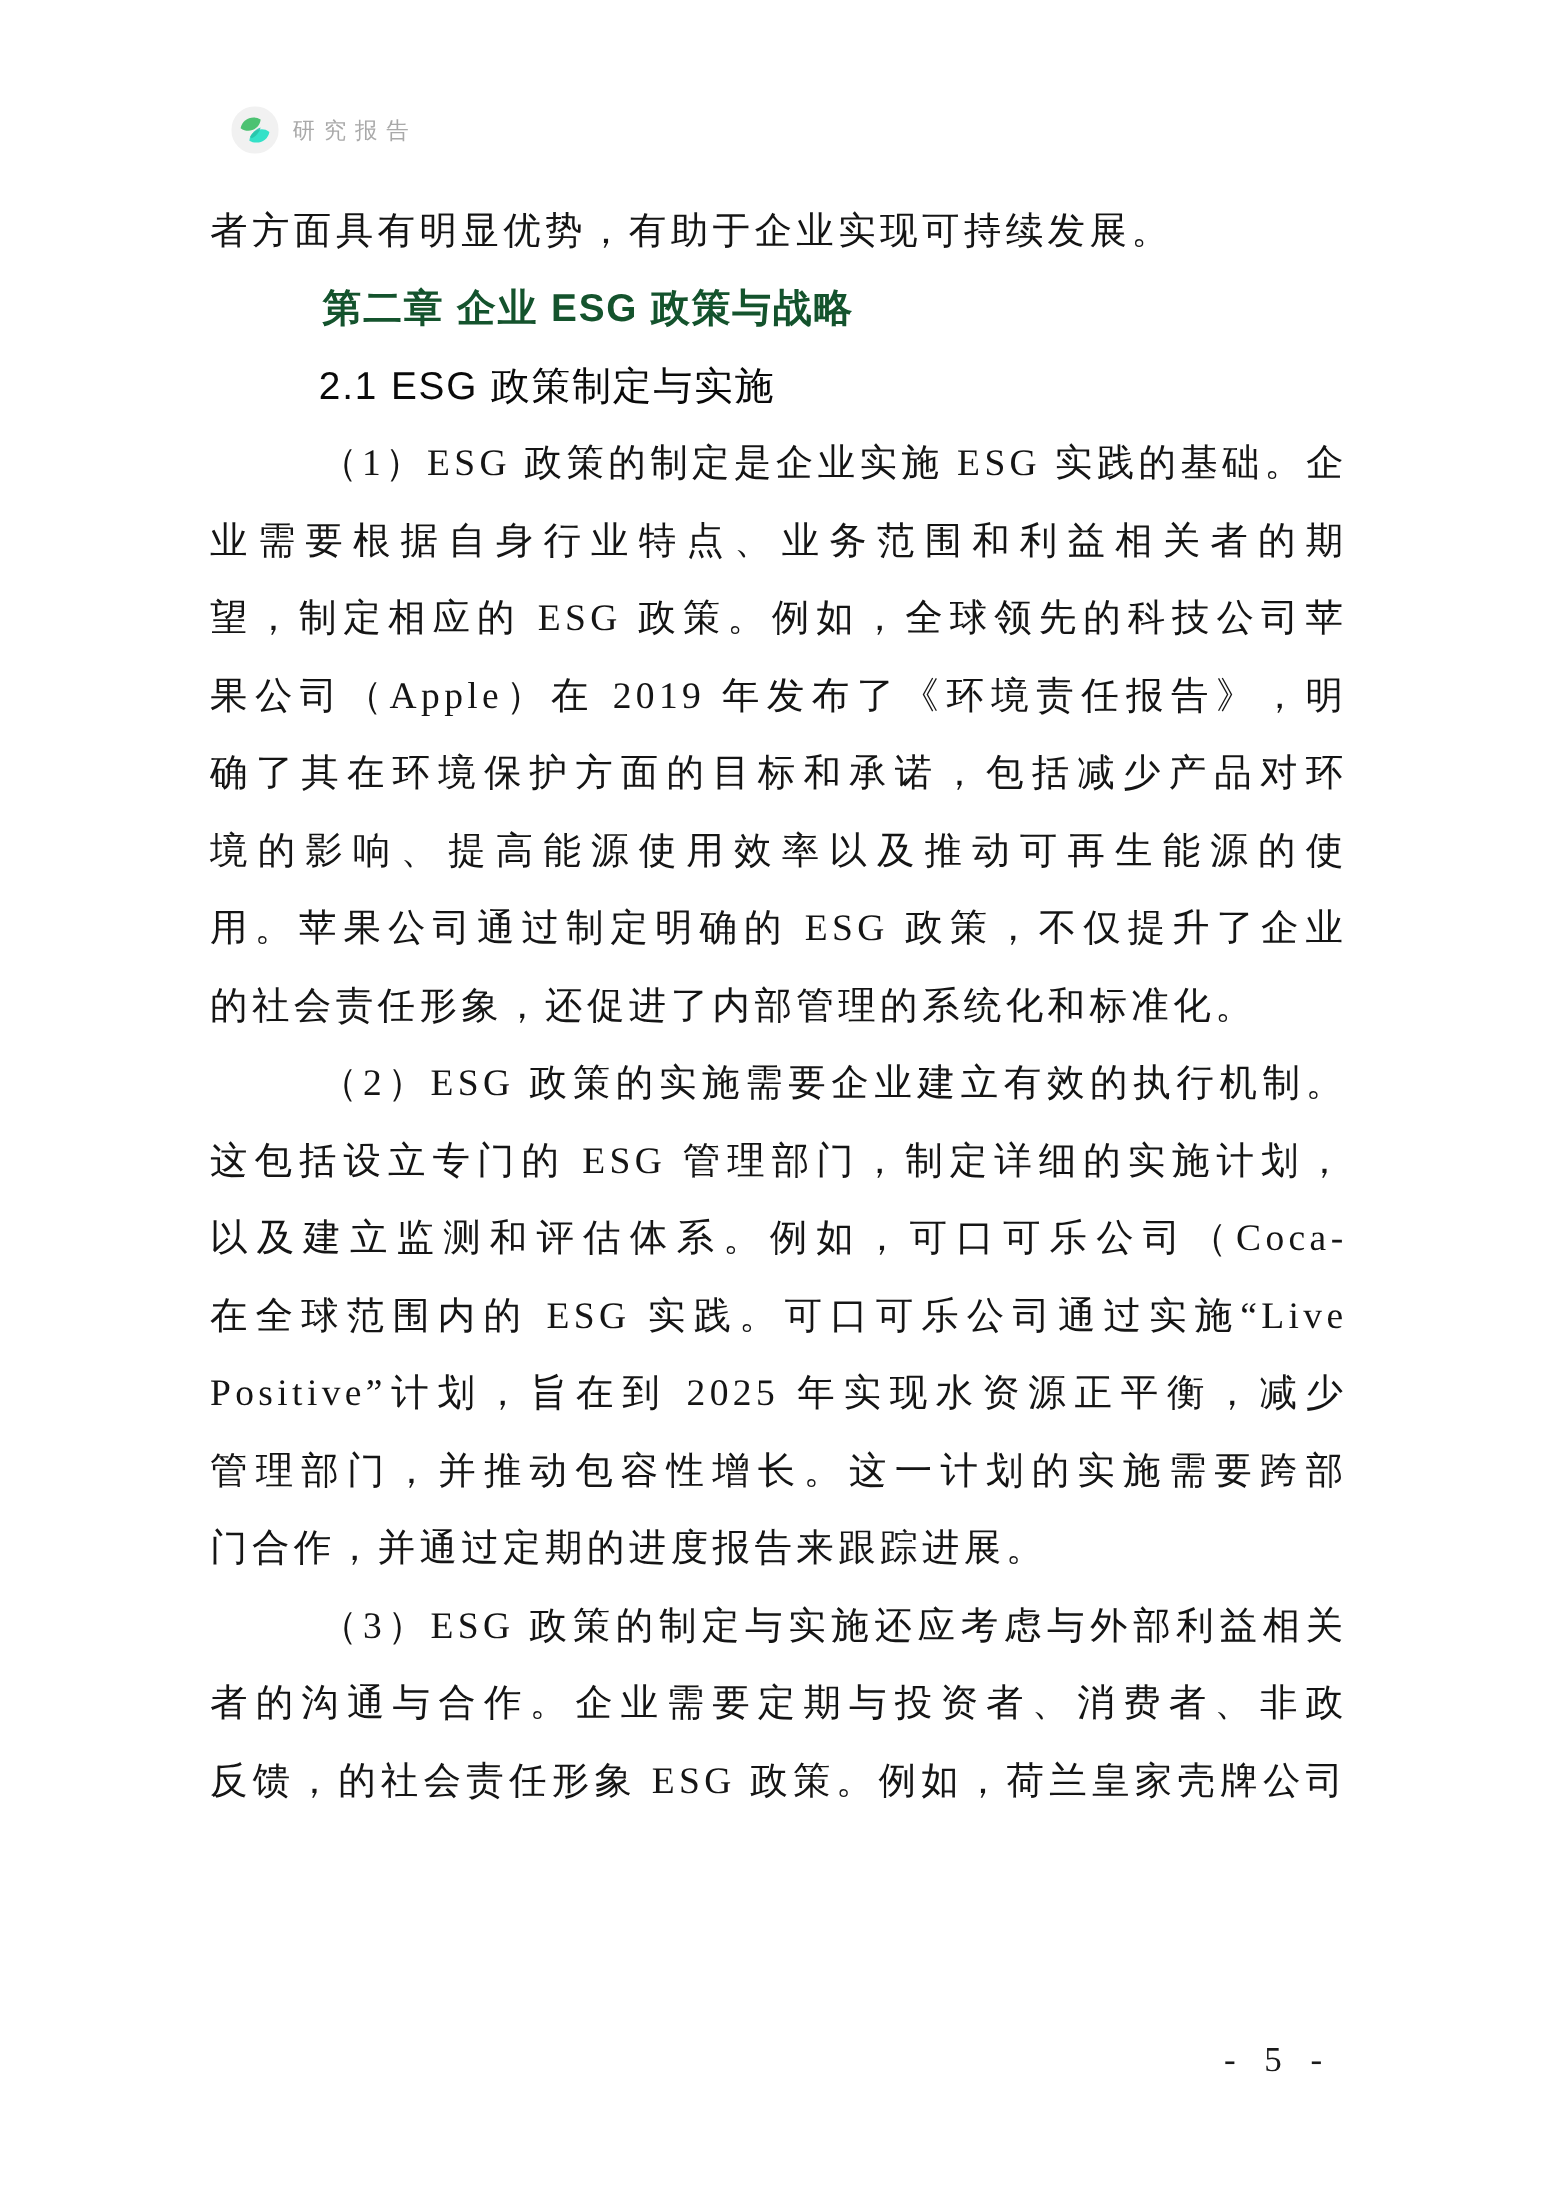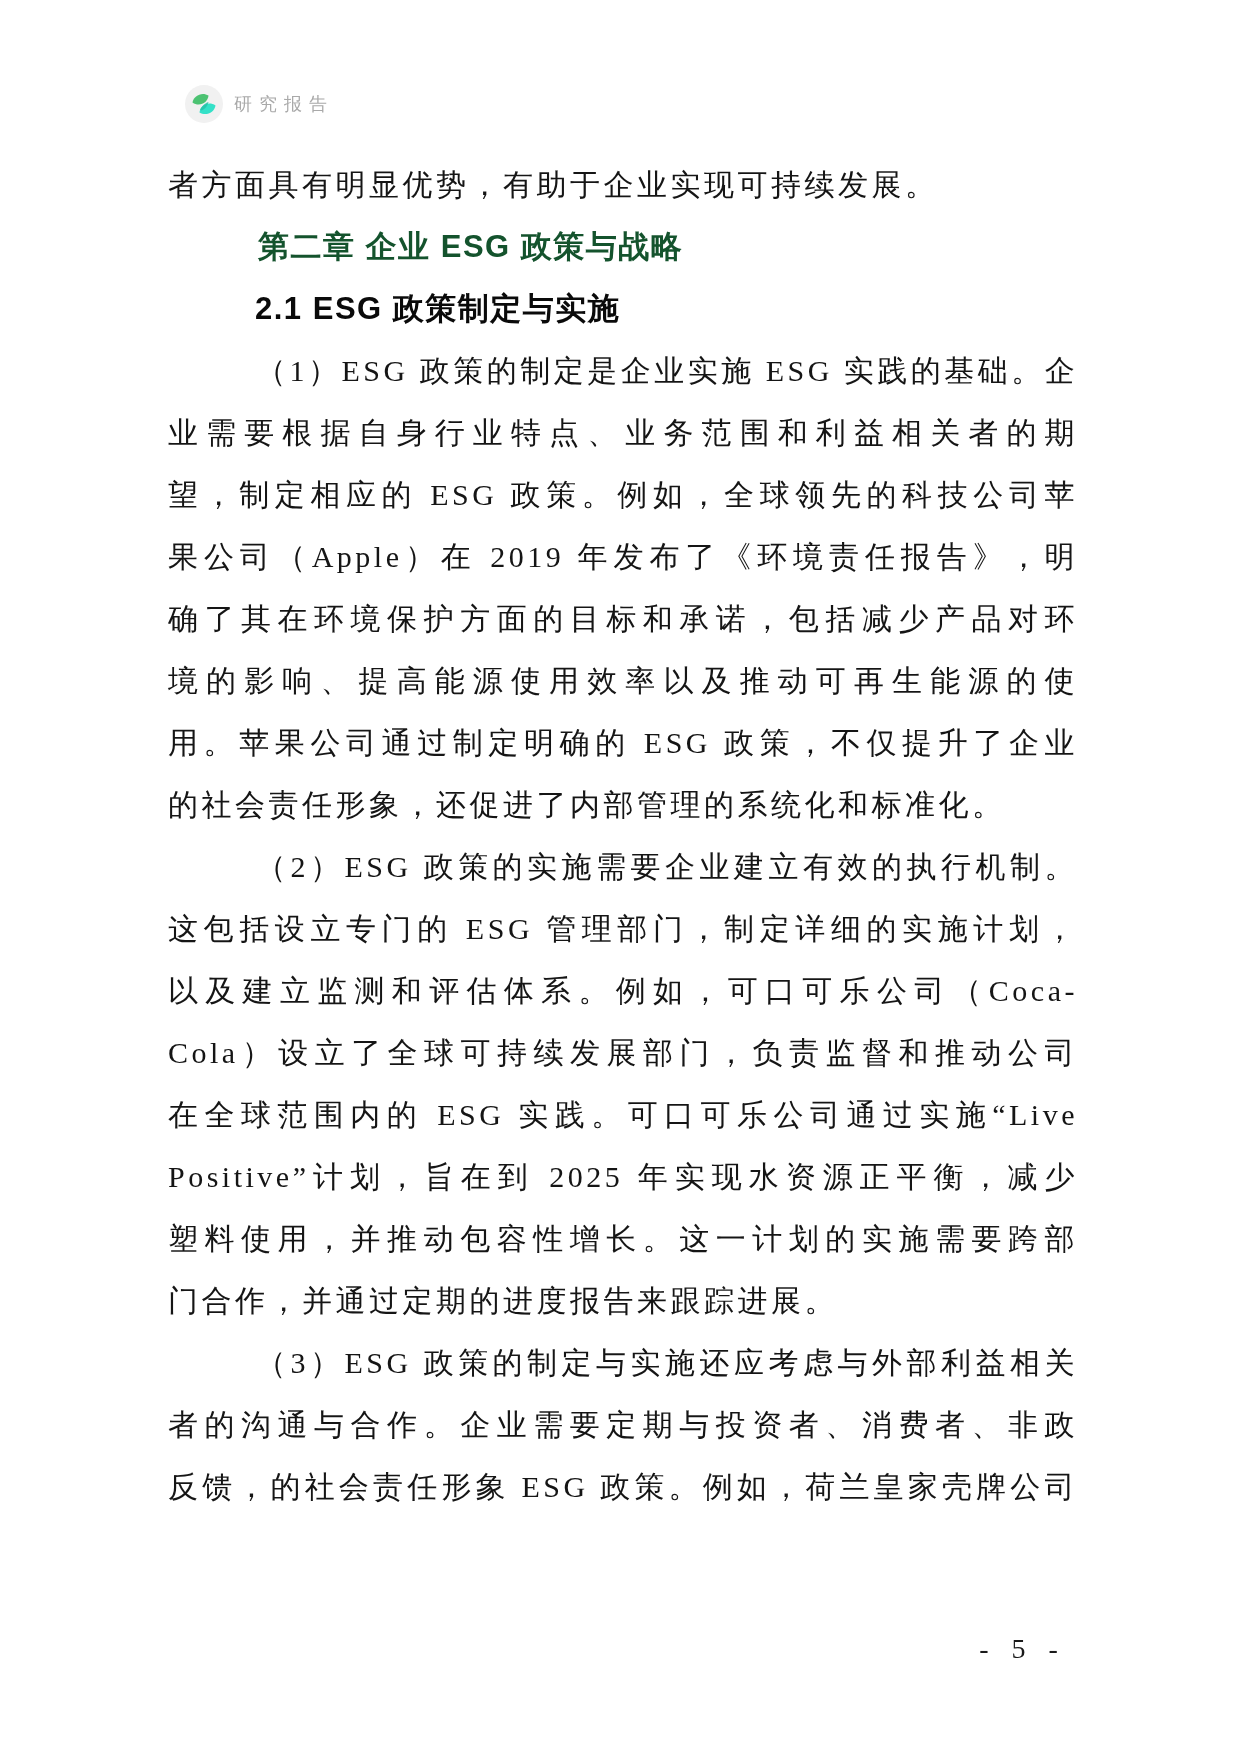--- a/index.html
+++ b/index.html
@@ -51,21 +51,21 @@
     font-family: "Liberation Sans", "DejaVu Sans", sans-serif;
     font-weight: 700;
     font-size: 31px;
     letter-spacing: 1.5px;
     text-align: left; text-align-last: left;
     padding-left: 90px;
     color: #14532d;
   }
   .line.section {
     font-family: "Liberation Sans", "DejaVu Sans", sans-serif;
-    font-weight: 700;
+    font-weight: 400;
     font-size: 31px;
     letter-spacing: 1.5px;
     text-align: left; text-align-last: left;
     padding-left: 87px;
     color: #0a0a0a;
   }
   
   .pagenum {
     position: absolute; left: 960px; top: 1620px;
     width: 120px; height: 58px; line-height: 58px;
@@ -101,24 +101,23 @@
         <div class="line">业需要根据自身行业特点、业务范围和利益相关者的期</div>
         <div class="line">望，制定相应的 ESG 政策。例如，全球领先的科技公司苹</div>
         <div class="line">果公司（Apple）在 2019 年发布了《环境责任报告》，明</div>
         <div class="line">确了其在环境保护方面的目标和承诺，包括减少产品对环</div>
         <div class="line">境的影响、提高能源使用效率以及推动可再生能源的使</div>
         <div class="line">用。苹果公司通过制定明确的 ESG 政策，不仅提升了企业</div>
         <div class="line flush">的社会责任形象，还促进了内部管理的系统化和标准化。</div>
         <div class="line indent">（2）ESG 政策的实施需要企业建立有效的执行机制。</div>
         <div class="line">这包括设立专门的 ESG 管理部门，制定详细的实施计划，</div>
         <div class="line">以及建立监测和评估体系。例如，可口可乐公司（Coca-</div>
-        <div class="line">Cola）设立了全球可持续发展部门，负责监督和推动公司</div>
         <div class="line">在全球范围内的 ESG 实践。可口可乐公司通过实施“Live</div>
         <div class="line">Positive”计划，旨在到 2025 年实现水资源正平衡，减少</div>
-        <div class="line">塑料使用，并推动包容性增长。这一计划的实施需要跨部</div>
+        <div class="line">管理部门，并推动包容性增长。这一计划的实施需要跨部</div>
         <div class="line flush">门合作，并通过定期的进度报告来跟踪进展。</div>
         <div class="line indent">（3）ESG 政策的制定与实施还应考虑与外部利益相关</div>
         <div class="line">者的沟通与合作。企业需要定期与投资者、消费者、非政</div>
         <div class="line">反馈，的社会责任形象 ESG 政策。例如，荷兰皇家壳牌公司</div>
       </div>
   </div>
 
   <div class="pagenum">- 5 -</div>
 
 </div>

